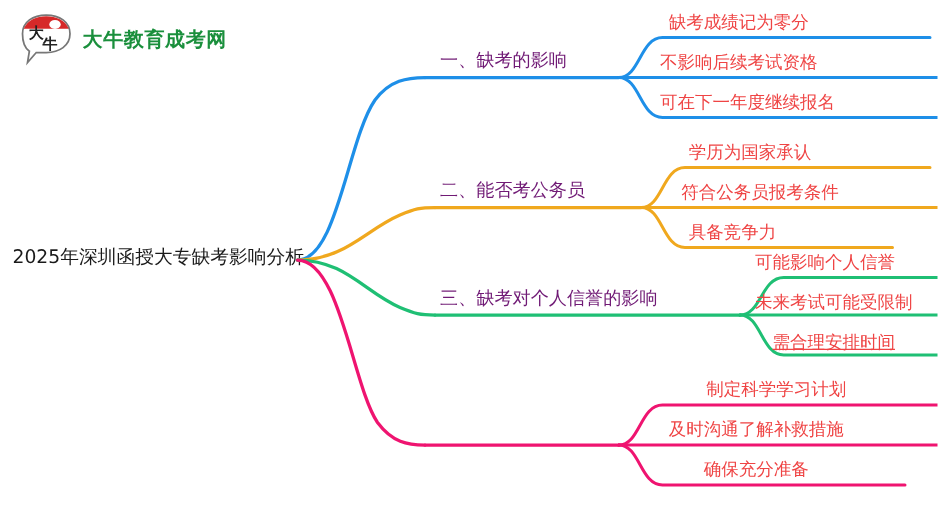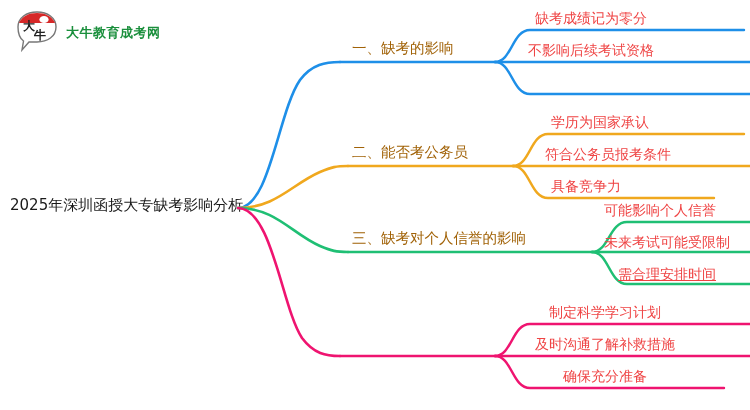--- a/index.html
+++ b/index.html
@@ -41,21 +41,21 @@
   }
   .logo-mark svg { display: block; }
   .logo-text {
     margin-left: 6px;
     display: flex;
     flex-direction: column;
     justify-content: center;
     line-height: 1;
   }
   .logo-title {
-    font-size: 13px;
+    font-size: 16px;
     font-weight: bold;
     color: #1a8f3c;
     letter-spacing: 0.5px;
     white-space: nowrap;
   }
   .logo-url {
     margin-top: 4px;
     font-size: 11px;
     font-weight: bold;
     color: #1a8f3c;
@@ -83,24 +83,23 @@
     top: 0;
     width: 750px;
     height: 410px;
     pointer-events: none;
   }
 
   
   .branch-label {
     position: absolute;
     font-size: 14.5px;
-    color: #a16207;
+    color: #701a75;
     white-space: nowrap;
     line-height: 20px;
-    font-family: Liberation Mono, monospace;
   }
 
   
   .leaf-label {
     position: absolute;
     font-size: 14px;
     color: #ef4444;
     white-space: nowrap;
     line-height: 20px;
     text-align: left;
@@ -164,28 +163,29 @@
       <path d="M340 356 L495 356" fill="none" stroke="#ef1470" stroke-width="2.6" stroke-linecap="round"></path>
       <path d="M495 356 C512 356 512 324 530 324 L873 324" fill="none" stroke="#ef1470" stroke-width="2.4" stroke-linecap="round"></path>
       <path d="M495 356 L750 356" fill="none" stroke="#ef1470" stroke-width="2.4" stroke-linecap="round"></path>
       <path d="M495 356 C512 356 512 388 530 388 L724 388" fill="none" stroke="#ef1470" stroke-width="2.4" stroke-linecap="round"></path>
     </g>
   </svg>
 
   <div class="branch-label" style="left:352px; top:39px;">一、缺考的影响</div>
   <div class="leaf-label" style="left:535px; top:8px;">缺考成绩记为零分</div>
   <div class="leaf-label" style="left:528px; top:40px;">不影响后续考试资格</div>
+  <div class="leaf-label" style="left:528px; top:72px;">可在下一年度继续报名</div>
 
   <div class="branch-label" style="left:352px; top:143px;">二、能否考公务员</div>
   <div class="leaf-label" style="left:551px; top:112px;">学历为国家承认</div>
   <div class="leaf-label" style="left:545px; top:144px;">符合公务员报考条件</div>
   <div class="leaf-label" style="left:551px; top:176px;">具备竞争力</div>
 
   <div class="branch-label" style="left:352px; top:229px;">三、缺考对个人信誉的影响</div>
   <div class="leaf-label" style="left:604px; top:200px;">可能影响个人信誉</div>
   <div class="leaf-label" style="left:604px; top:232px;">未来考试可能受限制</div>
   <div class="leaf-label" style="left:618px; top:264px;text-decoration:underline;">需合理安排时间</div>
 
-  <div class="leaf-label" style="left:549px; top:302px;">制定科学学习计划</div>
+  <div class="leaf-label" style="left:565px; top:302px;">制定科学学习计划</div>
   <div class="leaf-label" style="left:535px; top:334px;">及时沟通了解补救措施</div>
   <div class="leaf-label" style="left:563px; top:366px;">确保充分准备</div>
 
 </div>
 
 </body></html>

